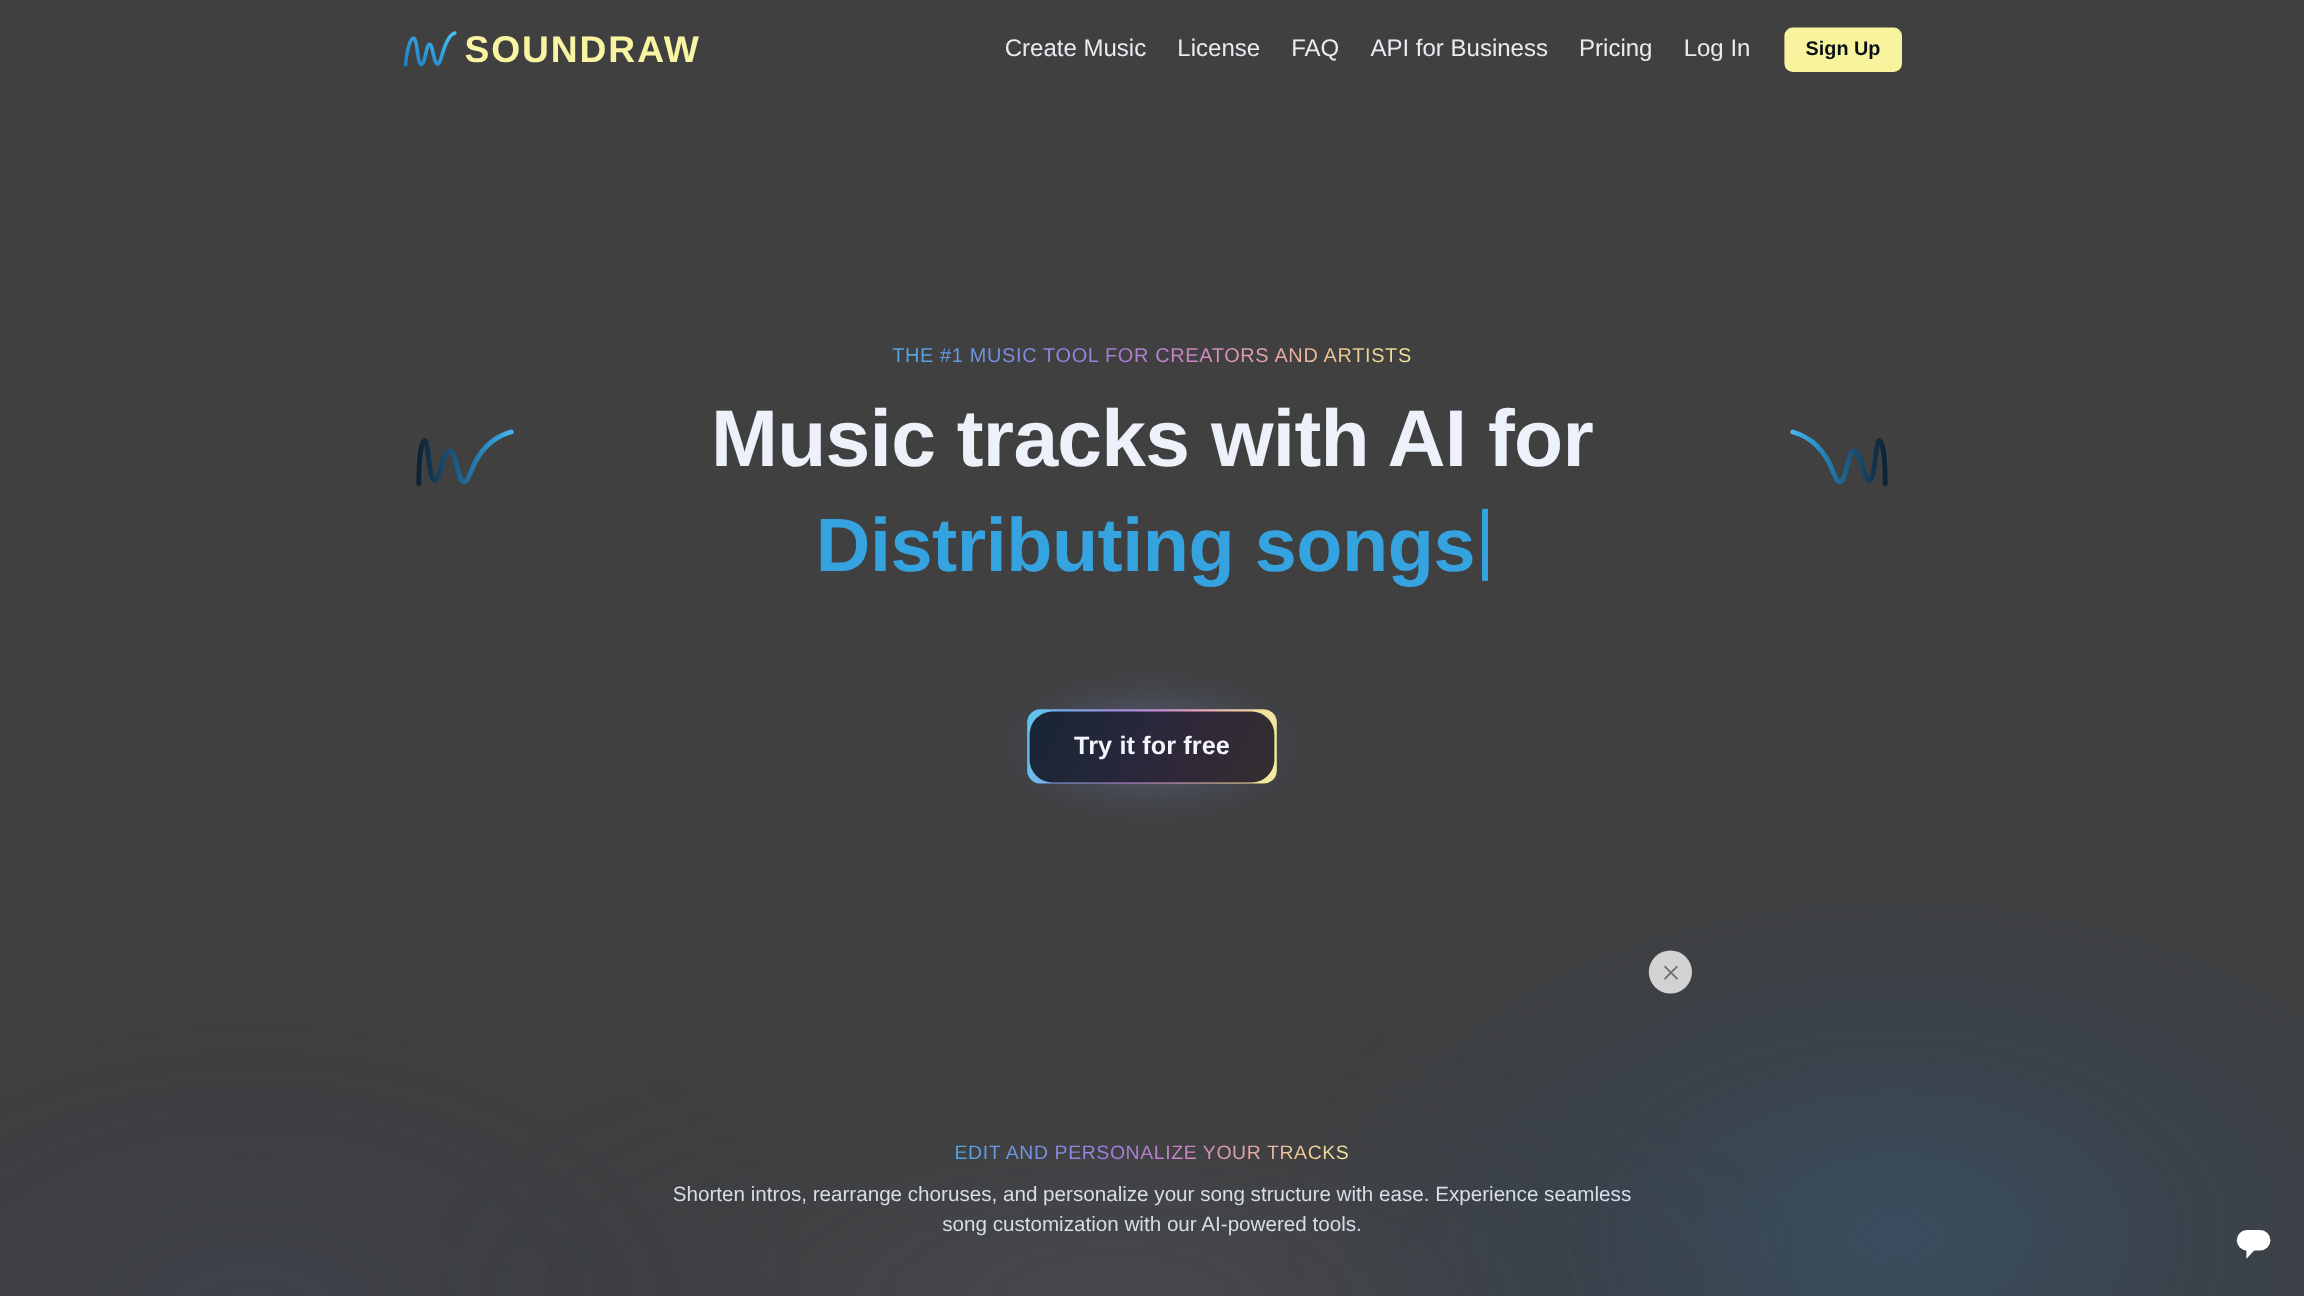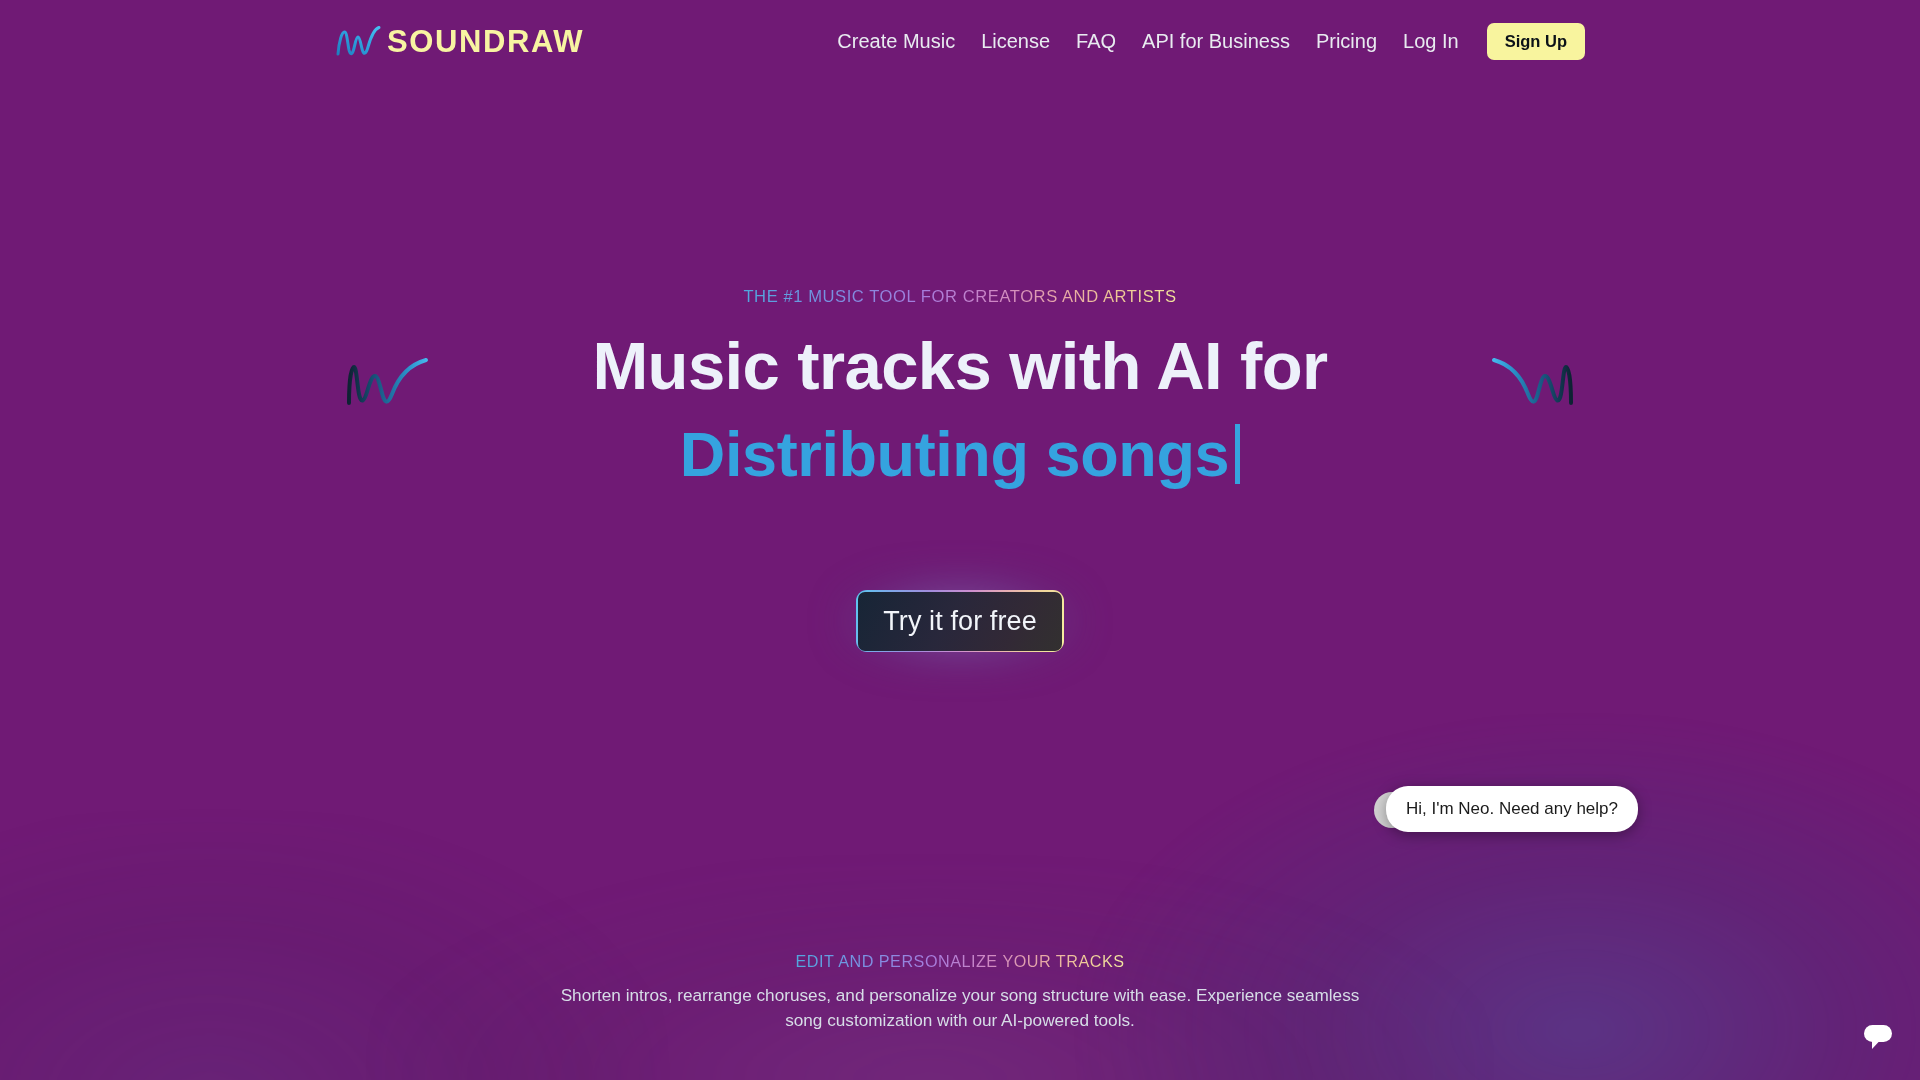--- a/index.html
+++ b/index.html
@@ -7,21 +7,21 @@
     width:1920px; height:1080px;
     background:#050c14;
     overflow:hidden;
     font-family:"Liberation Sans", sans-serif;
     -webkit-font-smoothing:antialiased;
   }
 
   #page {
     position:relative;
     width:1920px; height:1080px;
-    background:#701a75;
+    background:#404040;
     overflow:hidden;
   }
 
   
   .glow-bottom-right {
     position:absolute;
     right:-160px; bottom:-260px;
     width:1000px; height:620px;
     background:radial-gradient(ellipse at 50% 50%, rgba(44,110,168,0.30) 0%, rgba(30,80,130,0.16) 38%, rgba(8,20,34,0.0) 72%);
     filter:blur(8px);
@@ -171,26 +171,26 @@
       #CE8FD0 52%,
       #E8AEB4 68%,
       #F0D79C 84%,
       #F6F0A0 100%);
     cursor:pointer;
     border:none;
     display:block;
   }
   .cta-inner {
     width:100%; height:100%;
-    border-radius:7px;
+    border-radius:19px;
     background:linear-gradient(118deg, rgba(21,32,48,0.97) 0%, rgba(36,36,54,0.97) 45%, rgba(44,36,50,0.97) 75%, rgba(44,42,44,0.97) 100%);
     display:flex; align-items:center; justify-content:center;
     color:#F2F5FA;
-    font-size:27px;
-    font-weight:400;
+    font-size:21px;
+    font-weight:700;
     font-family:"Liberation Sans", sans-serif;
     letter-spacing:0.1px;
   }
 
   
   .wave-left  { position:absolute; left:340px;  top:350px; width:110px; height:60px; z-index:15; }
   .wave-right { position:absolute; right:340px; top:350px; width:110px; height:60px; z-index:15; transform:scaleX(-1); }
 
   
   .section2 {
@@ -330,21 +330,20 @@
     <div class="eyebrow2">EDIT AND PERSONALIZE YOUR TRACKS</div>
     <p class="section2-body">Shorten intros, rearrange choruses, and personalize your song structure with ease. Experience seamless song customization with our AI-powered tools.</p>
   </section>
 
   <button class="chat-close">
     <svg width="17" height="17" viewBox="0 0 17 17">
       <path d="M3.5 3.5 L13.5 13.5 M13.5 3.5 L3.5 13.5" stroke="#6b6b6b" stroke-width="1.4" stroke-linecap="round"></path>
     </svg>
   </button>
 
-  <div class="chat-bubble">Hi, I'm Neo. Need any help?</div>
 
   <button class="chat-launcher">
     <svg width="30" height="28" viewBox="0 0 30 28">
       <rect x="1" y="1" width="28" height="17" rx="8.5" fill="#ffffff"></rect>
       <path d="M9 17 L9 25 L16.5 17 Z" fill="#ffffff"></path>
     </svg>
   </button>
 
 </div>
 

